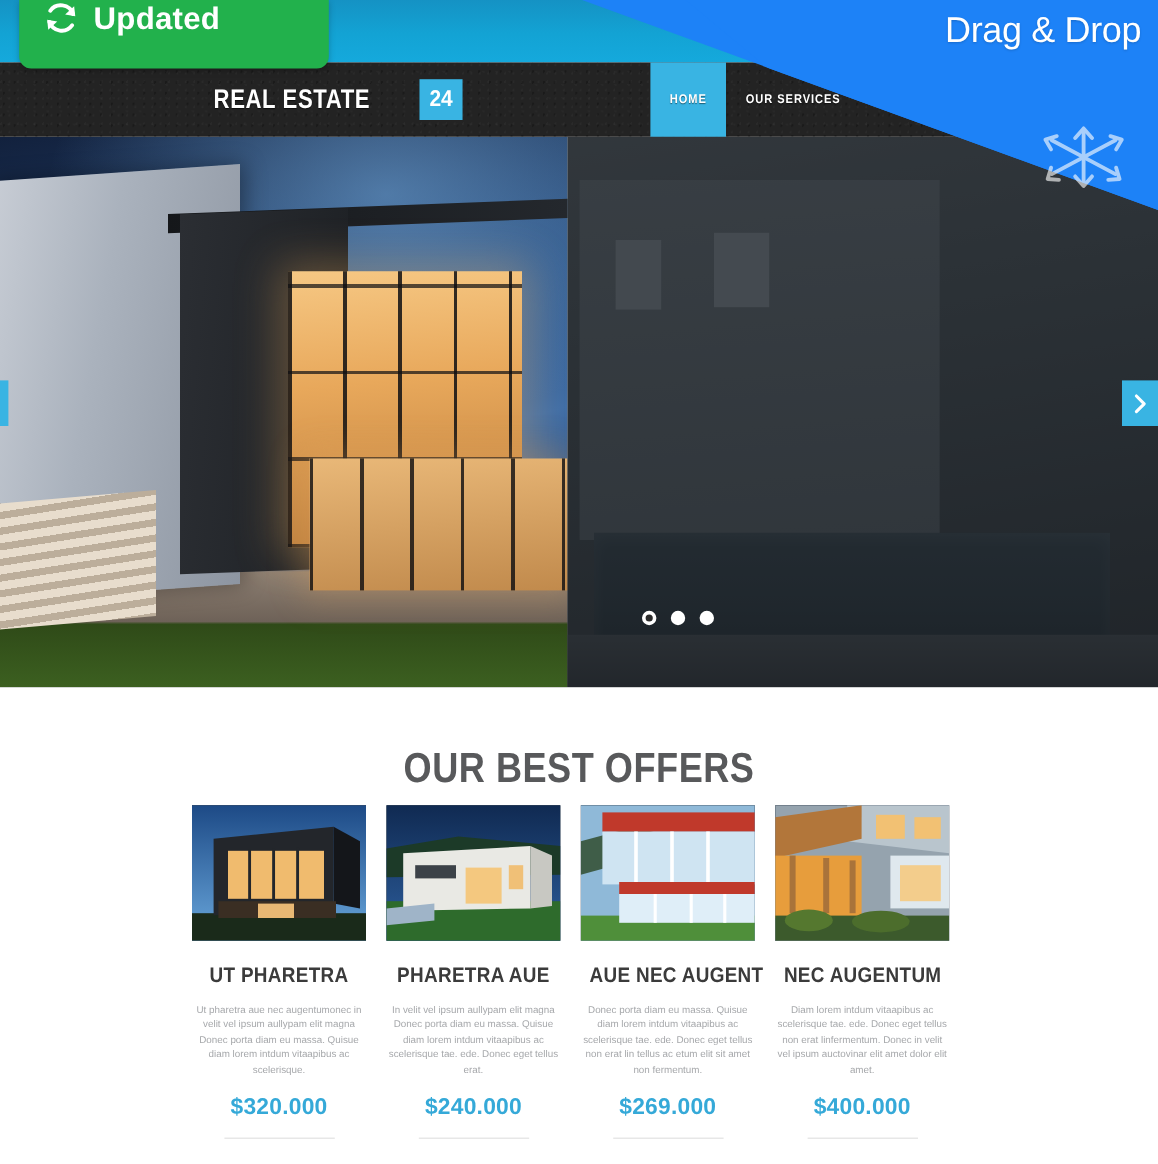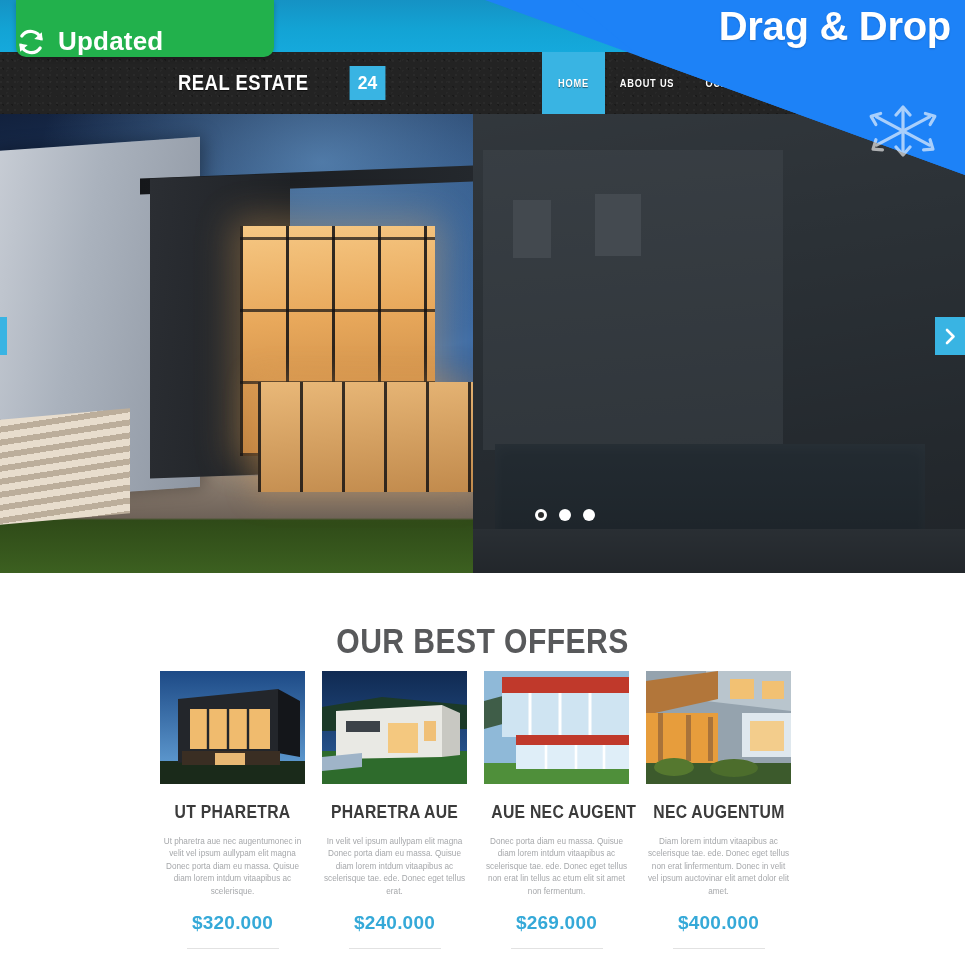--- a/index.html
+++ b/index.html
@@ -184,34 +184,34 @@
     overflow:hidden;
   }
   .corner-curve {
     position:absolute; right:0; top:0; width:480px; height:175px;
     background:#1d82f7;
     border-bottom-left-radius: 100% 150%;
     clip-path: polygon(18% 0, 100% 0, 100% 100%, 62% 100%);
   }
   .corner-text {
     position:absolute; right:14px; top:6px; width:300px; text-align:right;
-    color:#ffffff; font-weight:700; font-size:40px; line-height:40px;
+    color:#ffffff; font-weight:400; font-size:30px; line-height:40px;
     letter-spacing:-.3px; text-shadow: 0 1px 2px rgba(0,0,0,.18);
   }
   .dd-arrows {
     position:absolute; right:22px; top:100px; width:80px; height:62px;
     opacity:.62;
   }
 
   
   .updated-badge {
     position:absolute; left:16px; top:0px; width:258px; height:57px;
     background:#22b14c;
     border-bottom-left-radius:10px; border-bottom-right-radius:10px;
-    display:flex; align-items:flex-end; gap:12px; 
+    display:flex; align-items:flex-start; gap:12px; padding-left:20px;
     box-shadow: 0 2px 5px rgba(0,0,0,.22);
   }
   .updated-icon { width:30px; height:30px; flex:none; }
   .updated-label {
     color:#ffffff; font-size:26px; font-weight:700; letter-spacing:.2px;
   }
 
   
   .offers { position:absolute; left:0; top:573px; width:965px; height:287px; background:#ffffff; }
   .section-title {
@@ -257,23 +257,20 @@
     <div class="header-bar"></div>
 
     <div class="logo-wrap">
       <div class="logo-text">REAL ESTATE</div>
       <div class="logo-badge">24</div>
     </div>
 
     <nav class="nav">
       <div class="nav-item active">
           <span>HOME</span>
-        </div>
-      <div class="nav-item">
-          <span>ABOUT US</span>
         </div>
       <div class="nav-item">
           <span>OUR SERVICES</span>
         </div>
       <div class="nav-item">
           <span>NEWS</span>
         </div>
       <div class="nav-item">
           <span>CONTACTS</span>
         </div>

